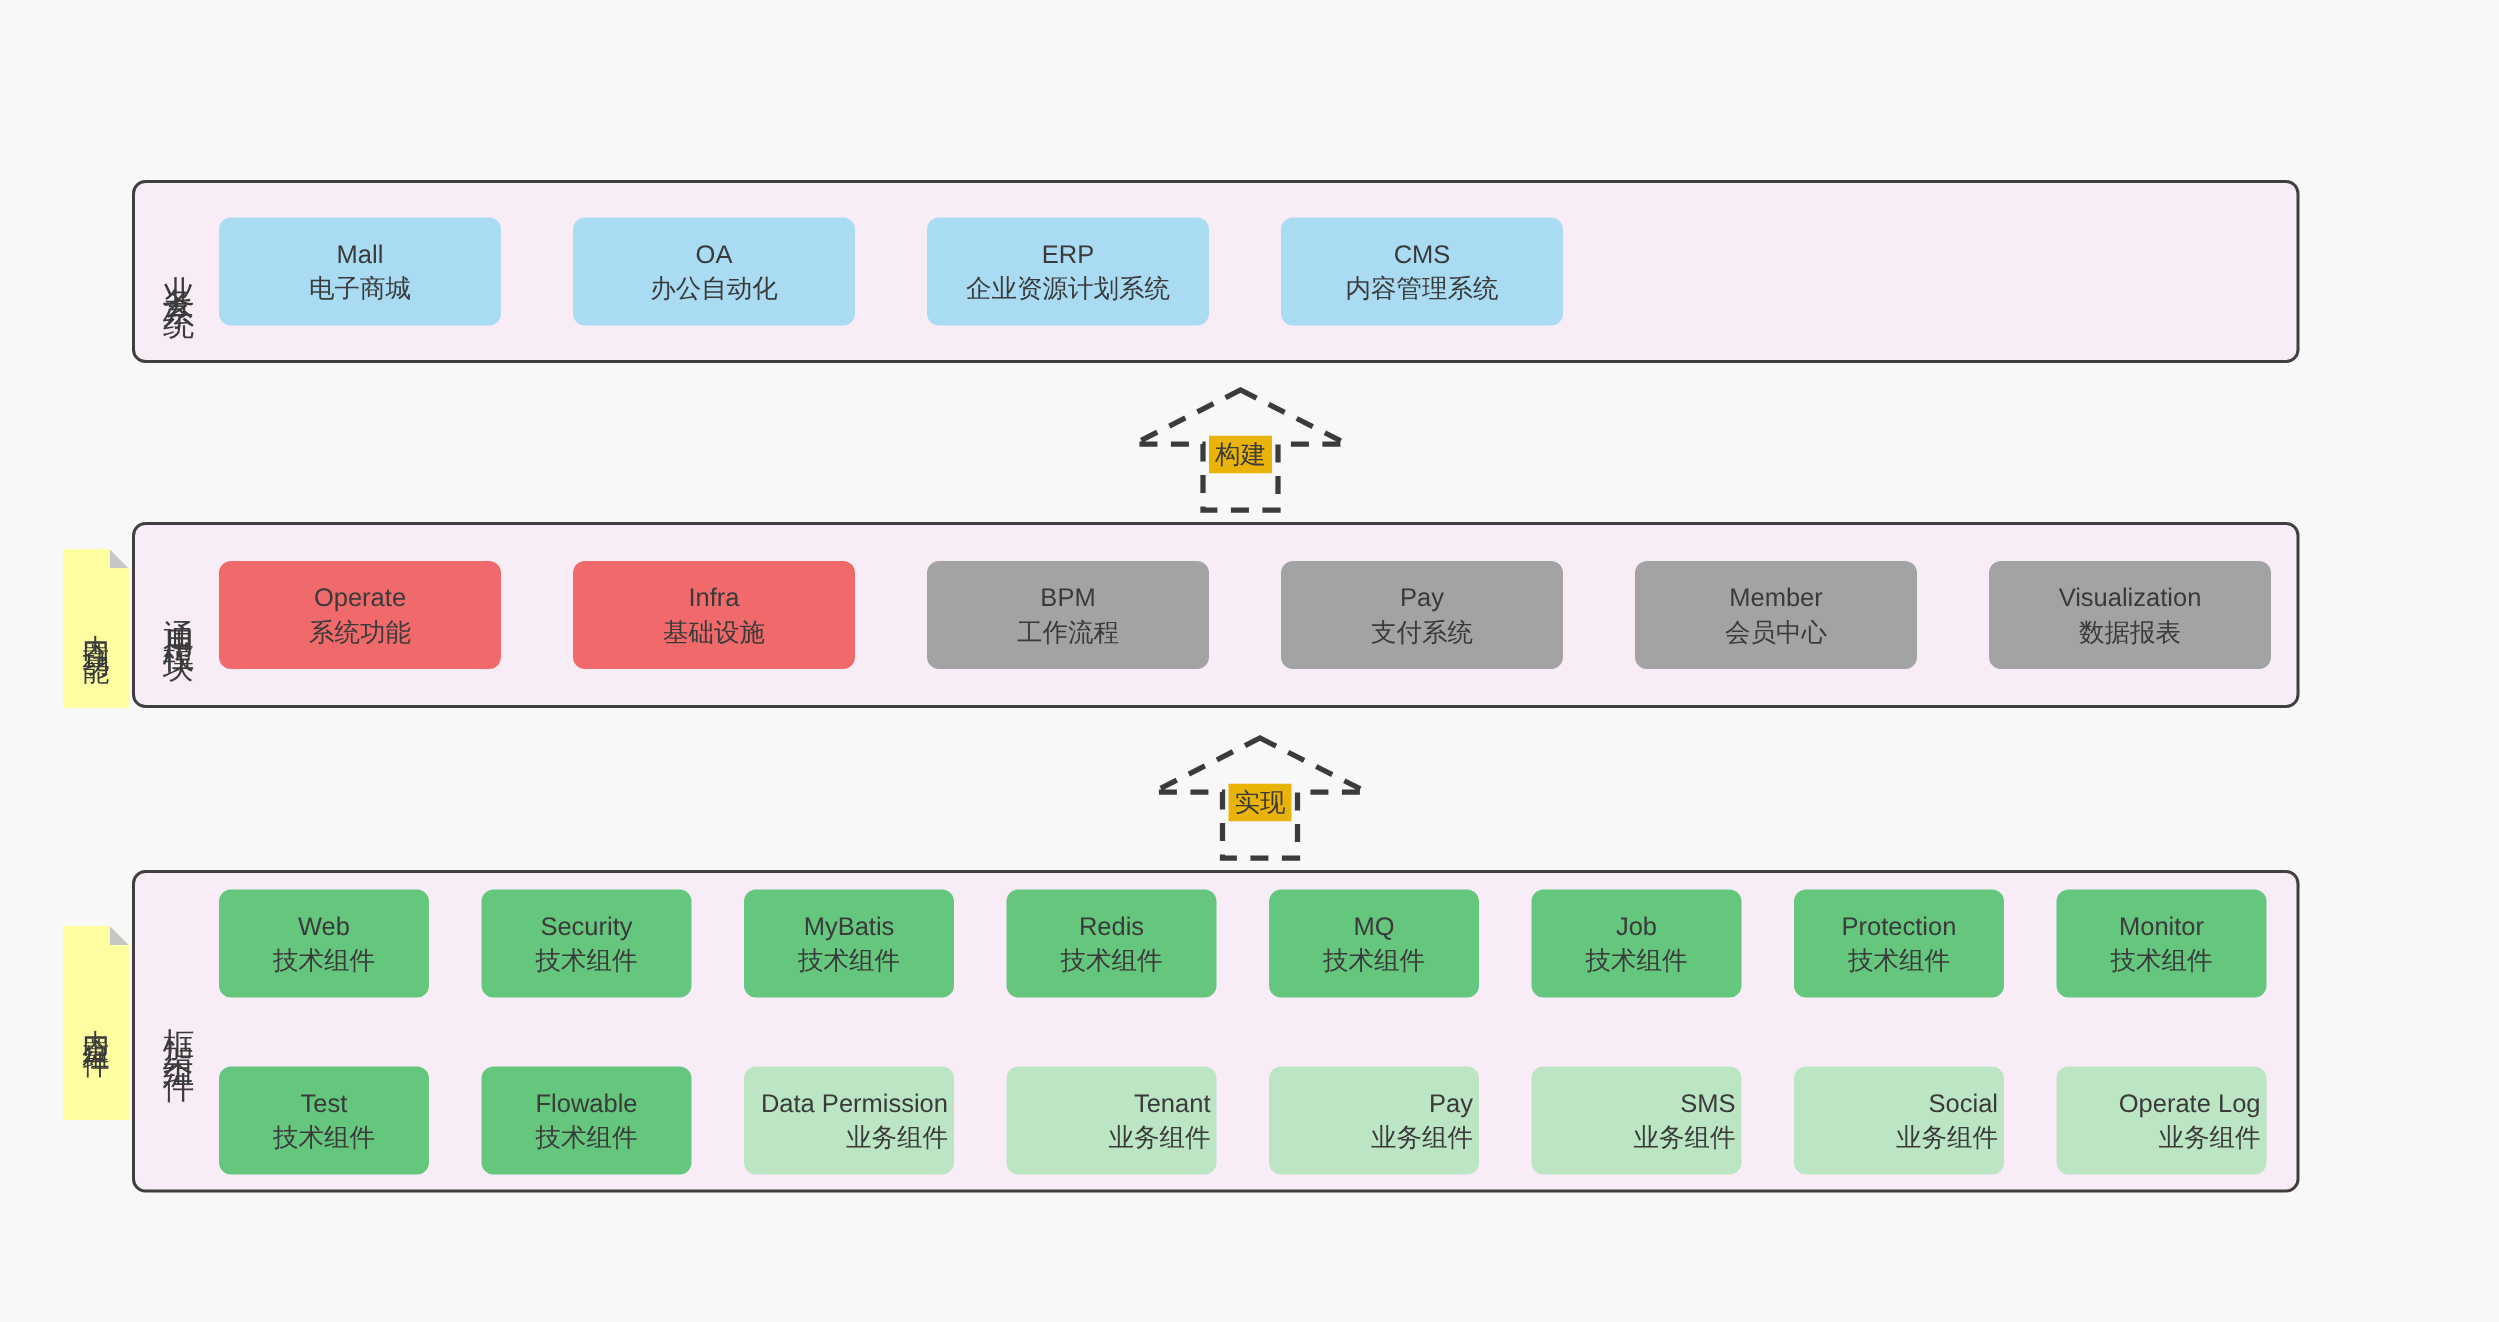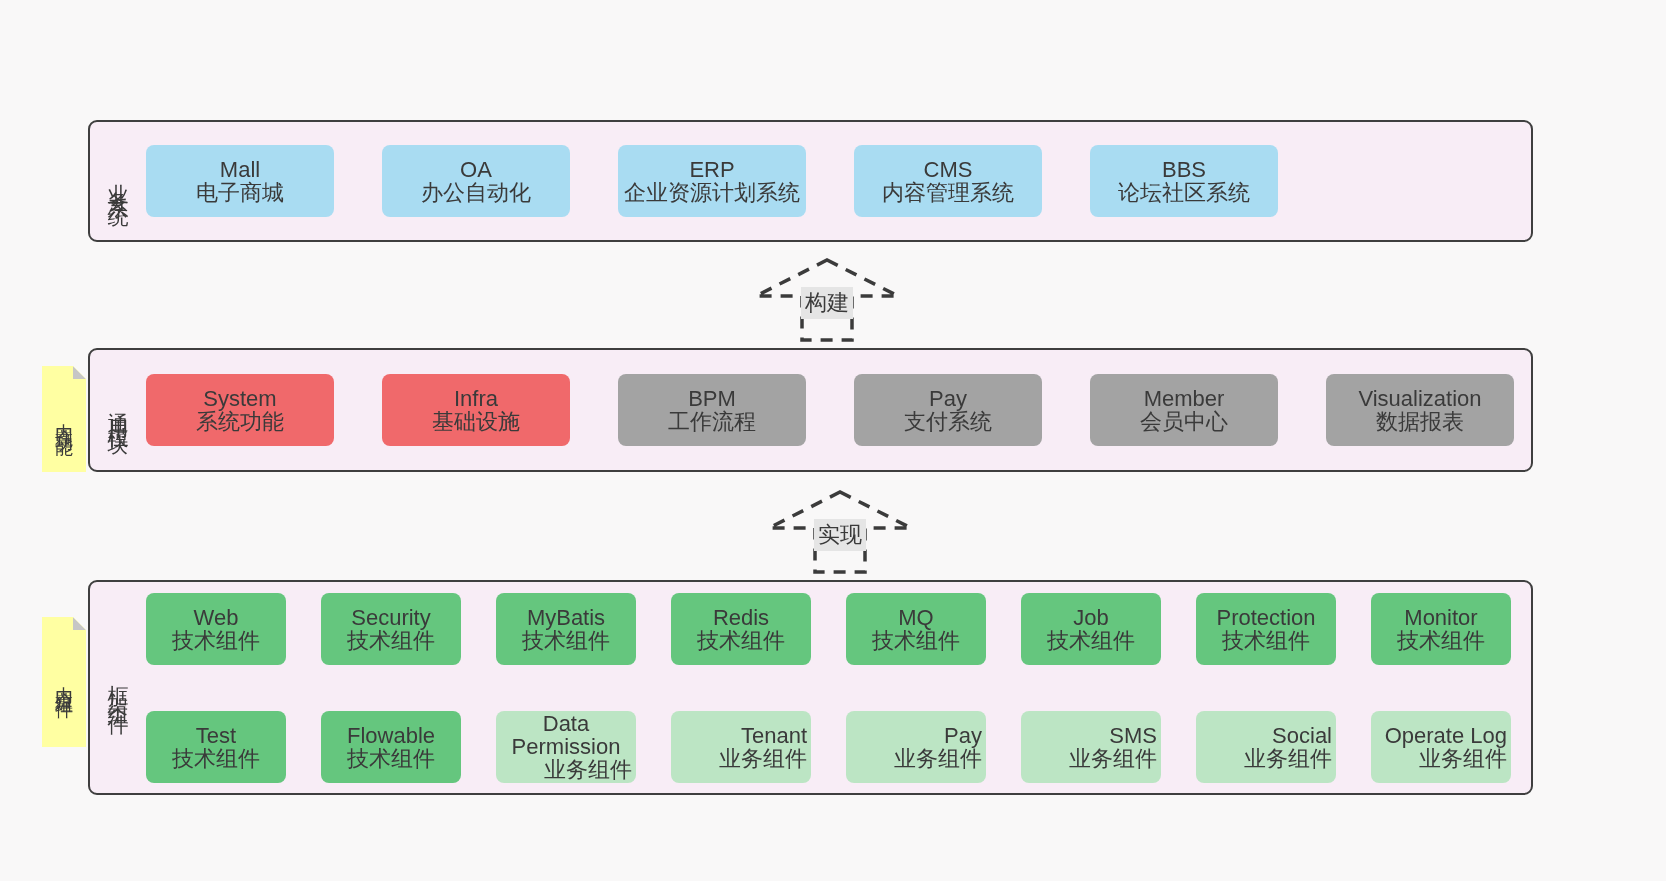--- a/index.html
+++ b/index.html
@@ -40,43 +40,43 @@
     flex:1; display:flex; flex-direction:column;
     justify-content:center; gap:46px; padding-right:22px;
   }
   .items-row { display:flex; gap:35px; }
 
   
   .item-box {
     height:72px; border-radius:8px; flex-shrink:0;
     display:flex; flex-direction:column;
     align-items:center; justify-content:center;
-    text-align:center; font-size:22px; line-height:23px;
+    text-align:center; font-size:17px; line-height:23px;
   }
   #section-business .item-box, #section-common .item-box { width:188px; }
   #section-framework .item-box { width:140px; padding:0 4px; }
 
   .variant-blue       { background:#a9dcf2; }
   .variant-red        { background:#f0696b; }
   .variant-pink       { background:#a3a3a3; }
   .variant-green      { background:#65c67e; }
   .variant-lightgreen { background:#bce5c4;align-items:flex-end; }
 
   
   .arrow { position:absolute; width:150px; height:88px; }
   .arrow svg { display:block; }
   .arrow polygon {
     fill:none; stroke:#3b3b3b; stroke-width:3.5;
     stroke-dasharray:12 9;
   }
   .arrow-label {
     position:absolute; left:50%; top:47px;
     transform:translate(-50%,-50%);
-    background:#e5e5e5; padding:1px 4px;
-    font-size:22px; white-space:nowrap;
+    background:#eab308; padding:1px 4px;
+    font-size:17px; white-space:nowrap;
   }
   #arrow-build     { left:752px; top:256px; }
   #arrow-implement { left:765px; top:488px; }
 
   
   .sticky-note {
     position:absolute; left:42px; width:44px; z-index:3;
     background:#ffffa2;
     clip-path:polygon(0 0, calc(100% - 13px) 0, 100% 13px, 100% 100%, 0 100%);
     display:flex; align-items:center; justify-content:center;
@@ -110,42 +110,38 @@
           <div>办公自动化</div>
         </div>
         <div class="item-box variant-blue">
           <div>ERP</div>
           <div>企业资源计划系统</div>
         </div>
         <div class="item-box variant-blue">
           <div>CMS</div>
           <div>内容管理系统</div>
         </div>
-        <div class="item-box variant-blue">
-          <div>BBS</div>
-          <div>论坛社区系统</div>
-        </div>
       </div>
   </div>
 
   <div class="arrow" id="arrow-build">
     <svg width="150" height="88" viewBox="0 0 150 88">
       <polygon points="75,4 146,40 100,40 100,84 50,84 50,40 4,40"></polygon>
     </svg>
     <span class="arrow-label">构建</span>
   </div>
 
   <div class="sticky-note" id="note-common">
     <span class="note-text">内置功能</span>
   </div>
   <div class="section" id="section-common">
     <div class="section-label">通用模块</div>
     <div class="items">
         <div class="item-box variant-red">
-          <div>System</div>
+          <div>Operate</div>
           <div>系统功能</div>
         </div>
         <div class="item-box variant-red">
           <div>Infra</div>
           <div>基础设施</div>
         </div>
         <div class="item-box variant-pink">
           <div>BPM</div>
           <div>工作流程</div>
         </div>

